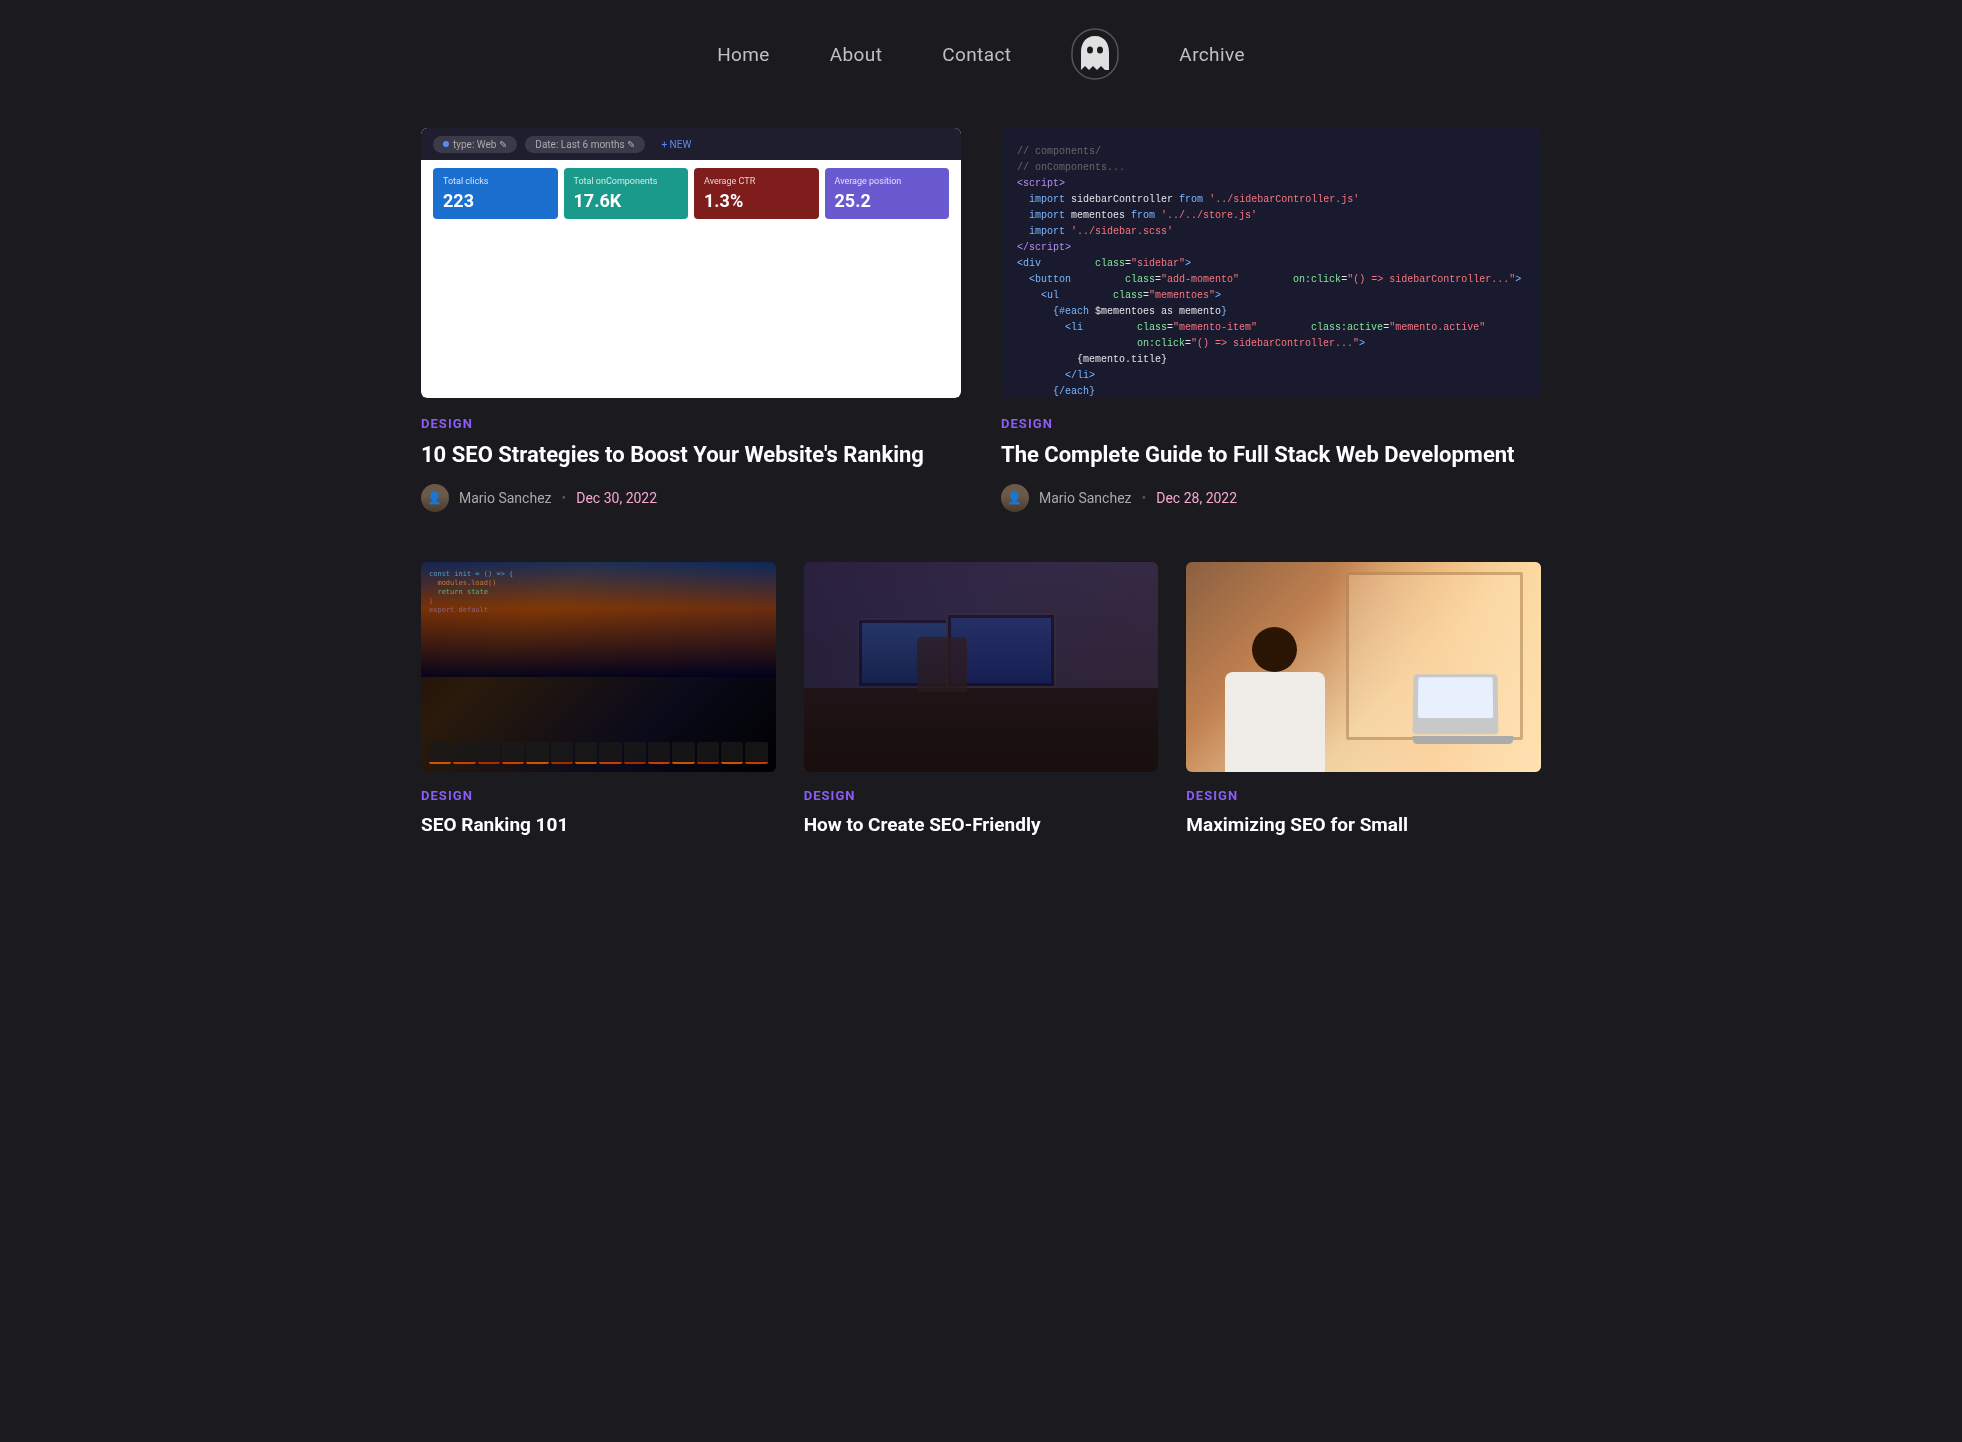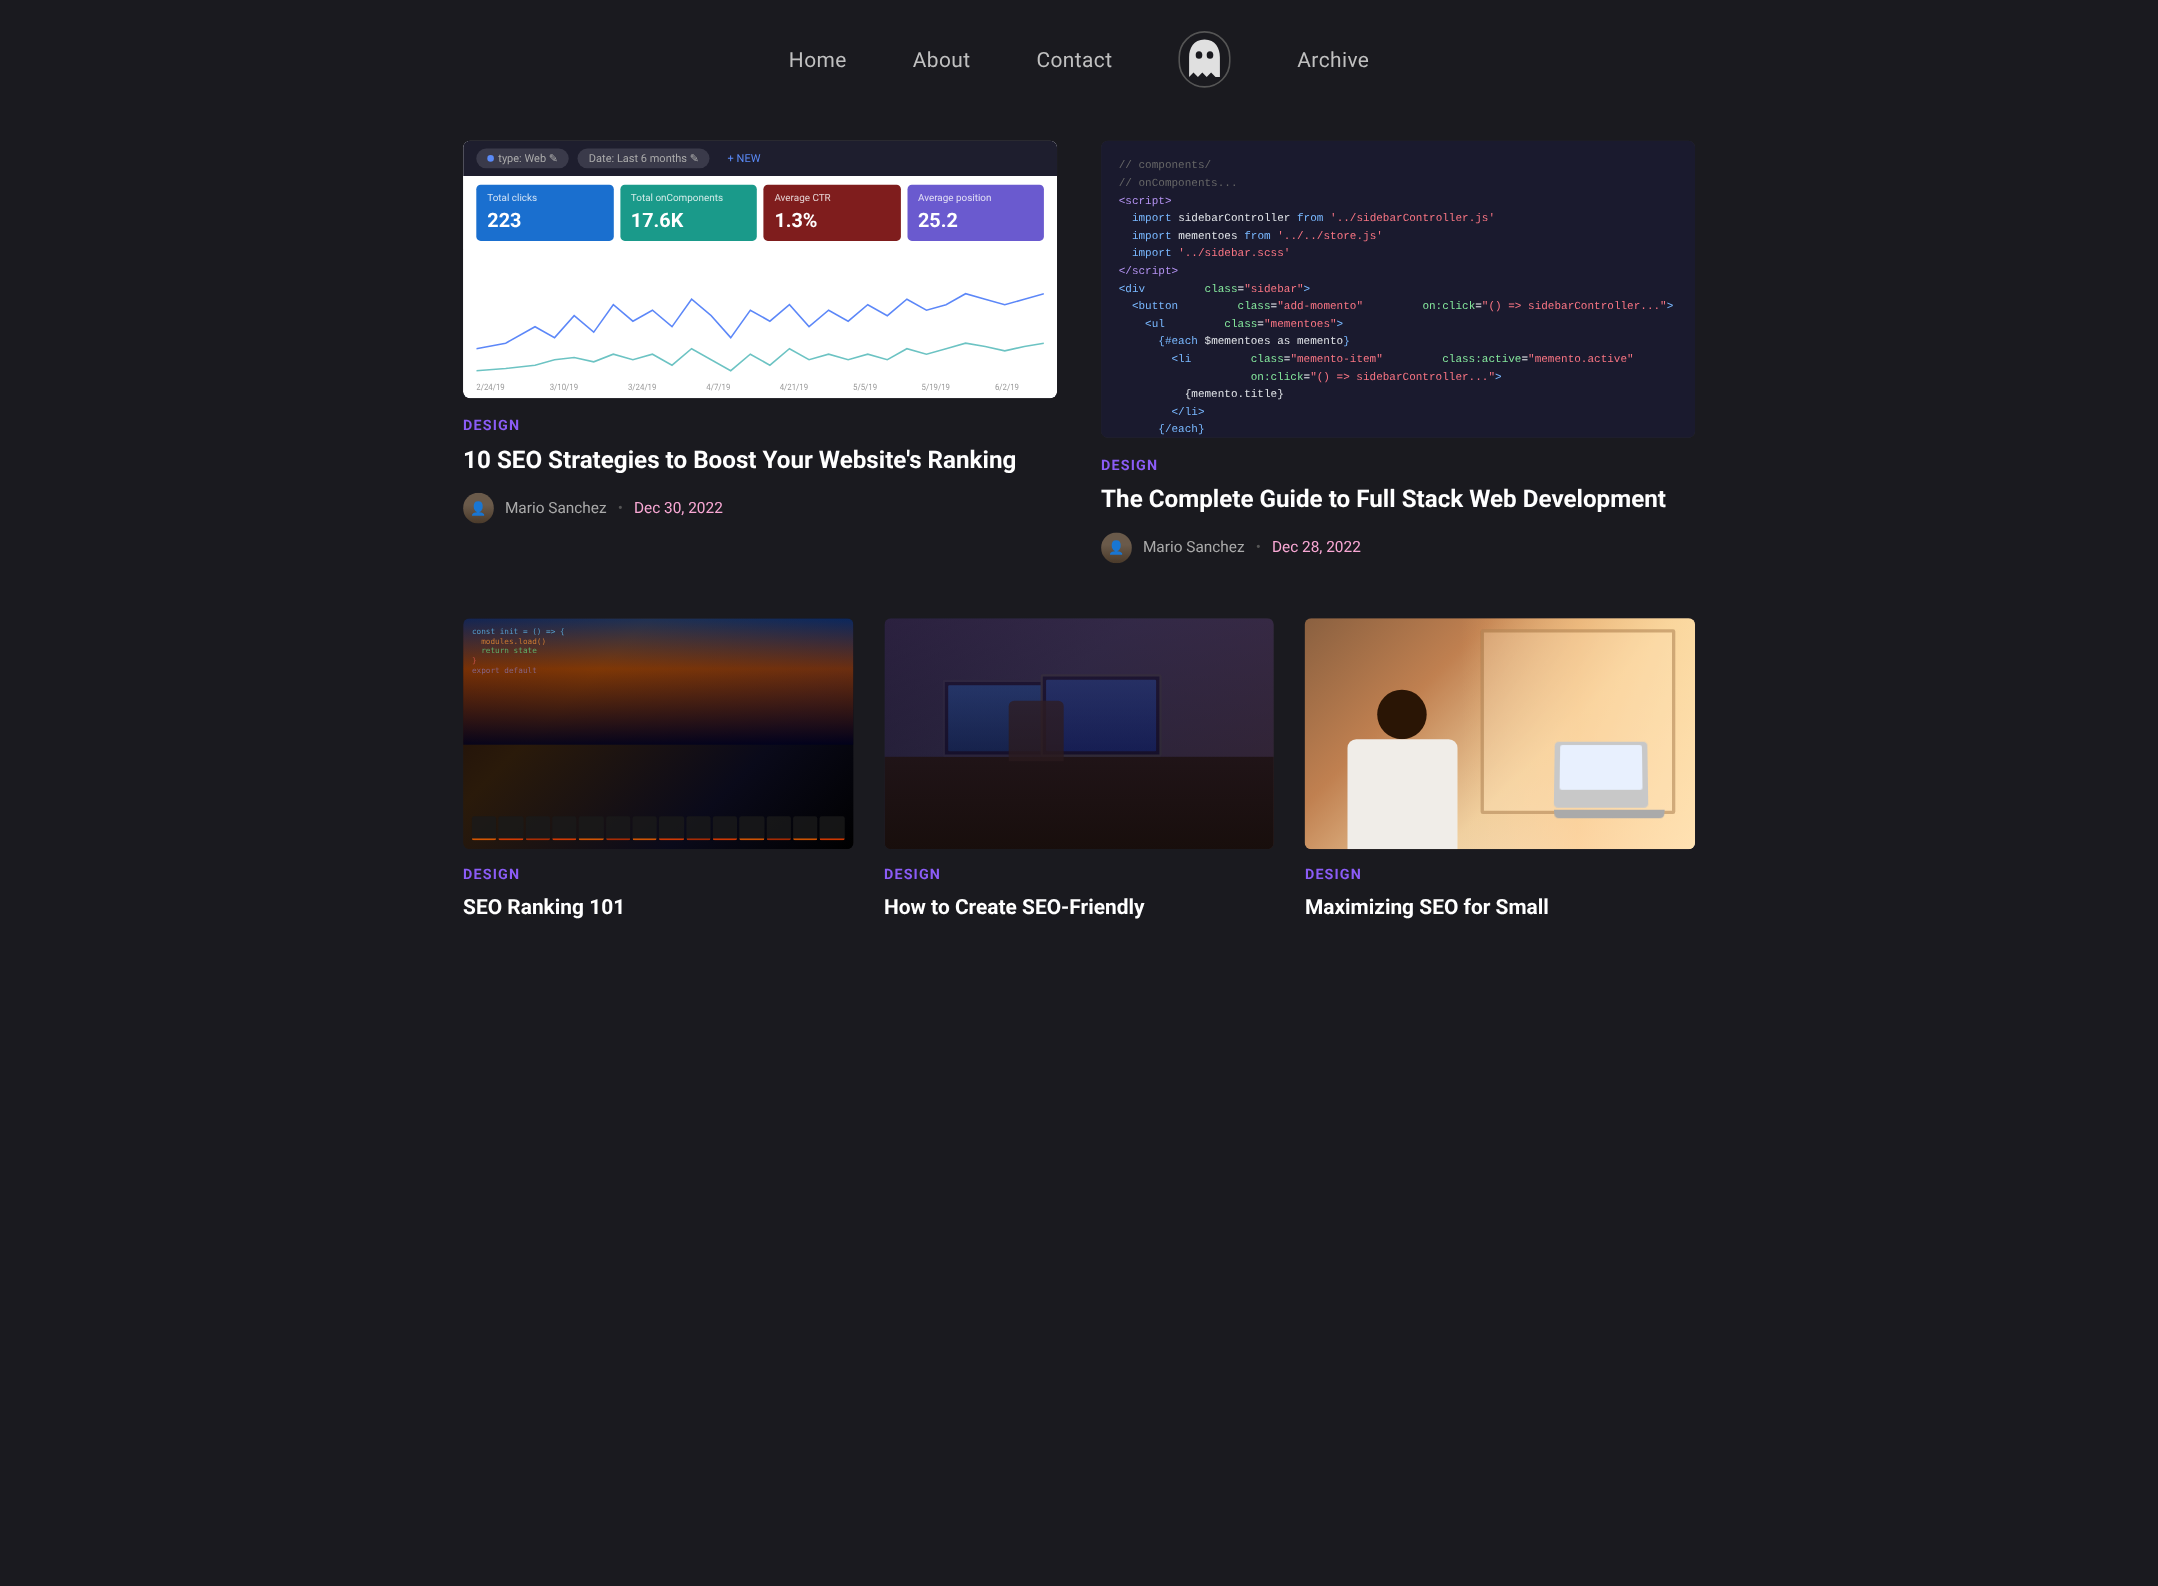--- a/index.html
+++ b/index.html
@@ -64,21 +64,21 @@
       margin-bottom: 18px;
       background: #2a2a35;
     }
 
     
     .analytics-mock {
       background: #ffffff;
       border-radius: 6px;
       padding: 0;
       overflow: hidden;
-      height: 234px;
+      height: 270px;
       position: relative;
     }
 
     .analytics-bar {
       background: #1e1e2e;
       height: 32px;
       display: flex;
       align-items: center;
       padding: 0 12px;
       gap: 8px;
@@ -347,36 +347,20 @@
               <div class="stat-value">17.6K</div>
             </div>
             <div class="stat-box green">
               <div style="font-size:9px;opacity:0.8">Average CTR</div>
               <div class="stat-value">1.3%</div>
             </div>
             <div class="stat-box purple">
               <div style="font-size:9px;opacity:0.8">Average position</div>
               <div class="stat-value">25.2</div>
             </div>
-          </div>
-          <div class="analytics-chart">
-            <svg class="chart-svg" viewBox="0 0 580 130" preserveAspectRatio="none">
-
-              <polyline points="0,90 30,85 60,70 80,80 100,60 120,75 140,50 160,65 180,55 200,70 220,45 240,60 260,80 280,55 300,65 320,50 340,70 360,55 380,65 400,50 420,60 440,45 460,55 480,50 500,40 520,45 540,50 560,45 580,40" fill="none" stroke="#4a7af7" stroke-width="1.5" opacity="0.9"></polyline>
-              <polyline points="0,110 30,108 60,105 80,100 100,98 120,102 140,95 160,100 180,95 200,105 220,90 240,100 260,110 280,95 300,105 320,90 340,100 360,95 380,100 400,95 420,100 440,90 460,95 480,90 500,85 520,88 540,92 560,88 580,85" fill="none" stroke="#2eaaaa" stroke-width="1.5" opacity="0.7"></polyline>
-
-              <text x="0" y="128" font-size="8" fill="#999">2/24/19</text>
-              <text x="75" y="128" font-size="8" fill="#999">3/10/19</text>
-              <text x="155" y="128" font-size="8" fill="#999">3/24/19</text>
-              <text x="235" y="128" font-size="8" fill="#999">4/7/19</text>
-              <text x="310" y="128" font-size="8" fill="#999">4/21/19</text>
-              <text x="385" y="128" font-size="8" fill="#999">5/5/19</text>
-              <text x="455" y="128" font-size="8" fill="#999">5/19/19</text>
-              <text x="530" y="128" font-size="8" fill="#999">6/2/19</text>
-            </svg>
           </div>
         </div>
       </div>
       <div class="category-label design">DESIGN</div>
       <h2 class="card-title">10 SEO Strategies to Boost Your Website's Ranking</h2>
       <div class="card-meta">
         <div class="avatar">
           <div class="avatar-face">👤</div>
         </div>
         <span class="author-name">Mario Sanchez</span>

